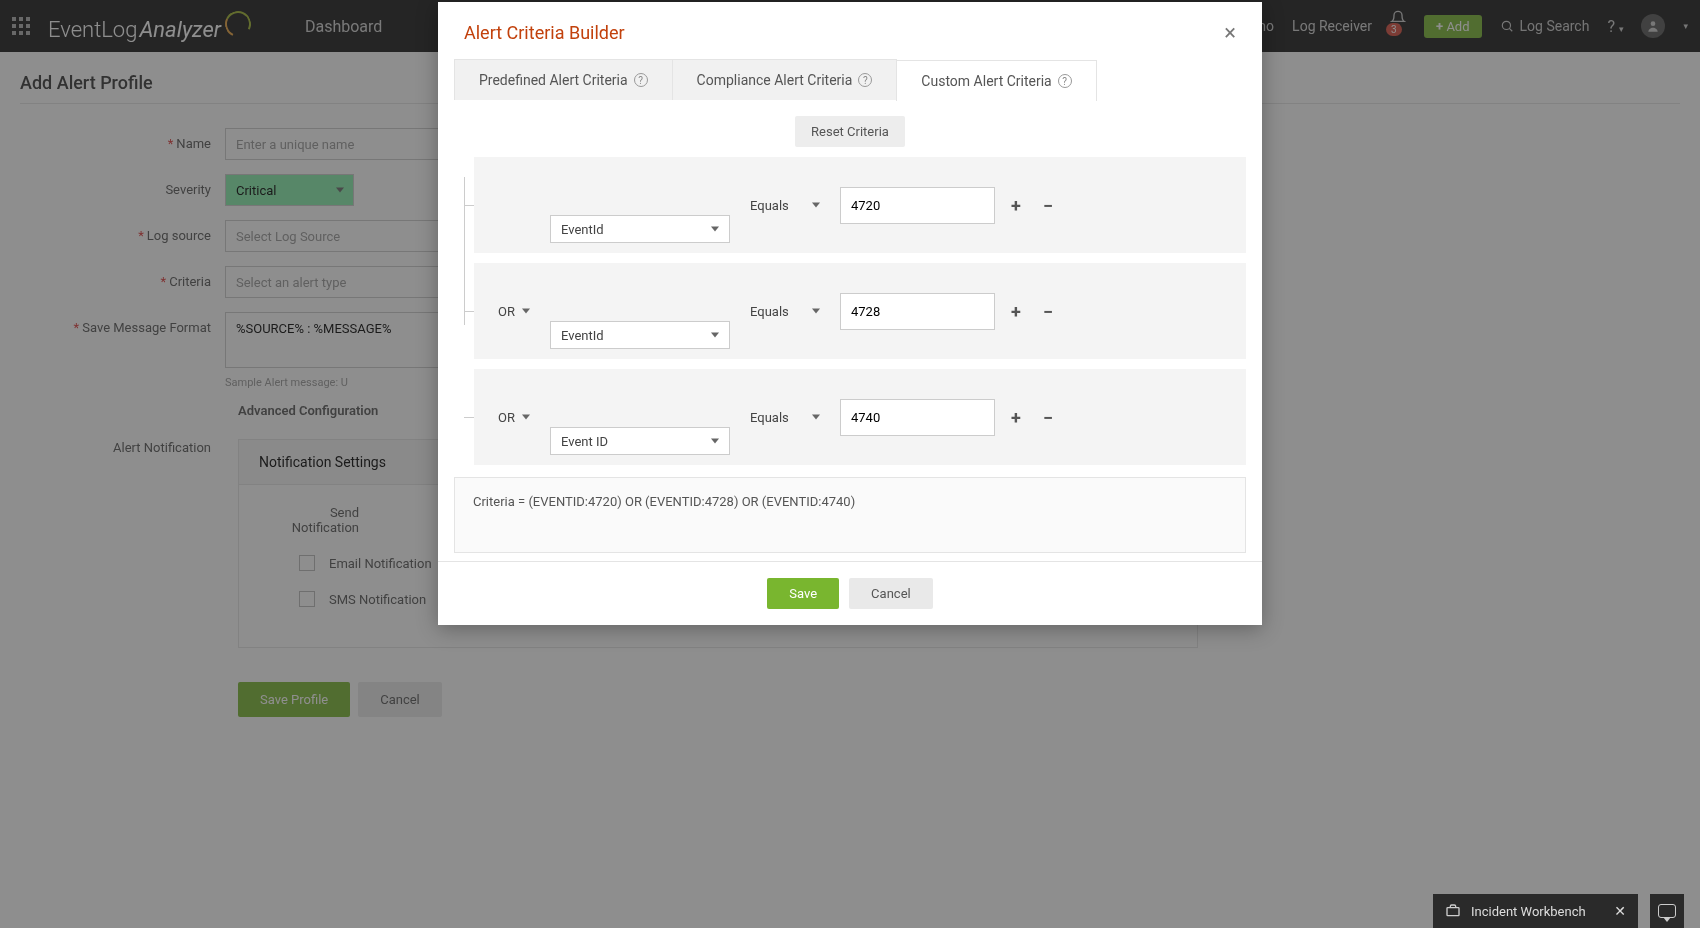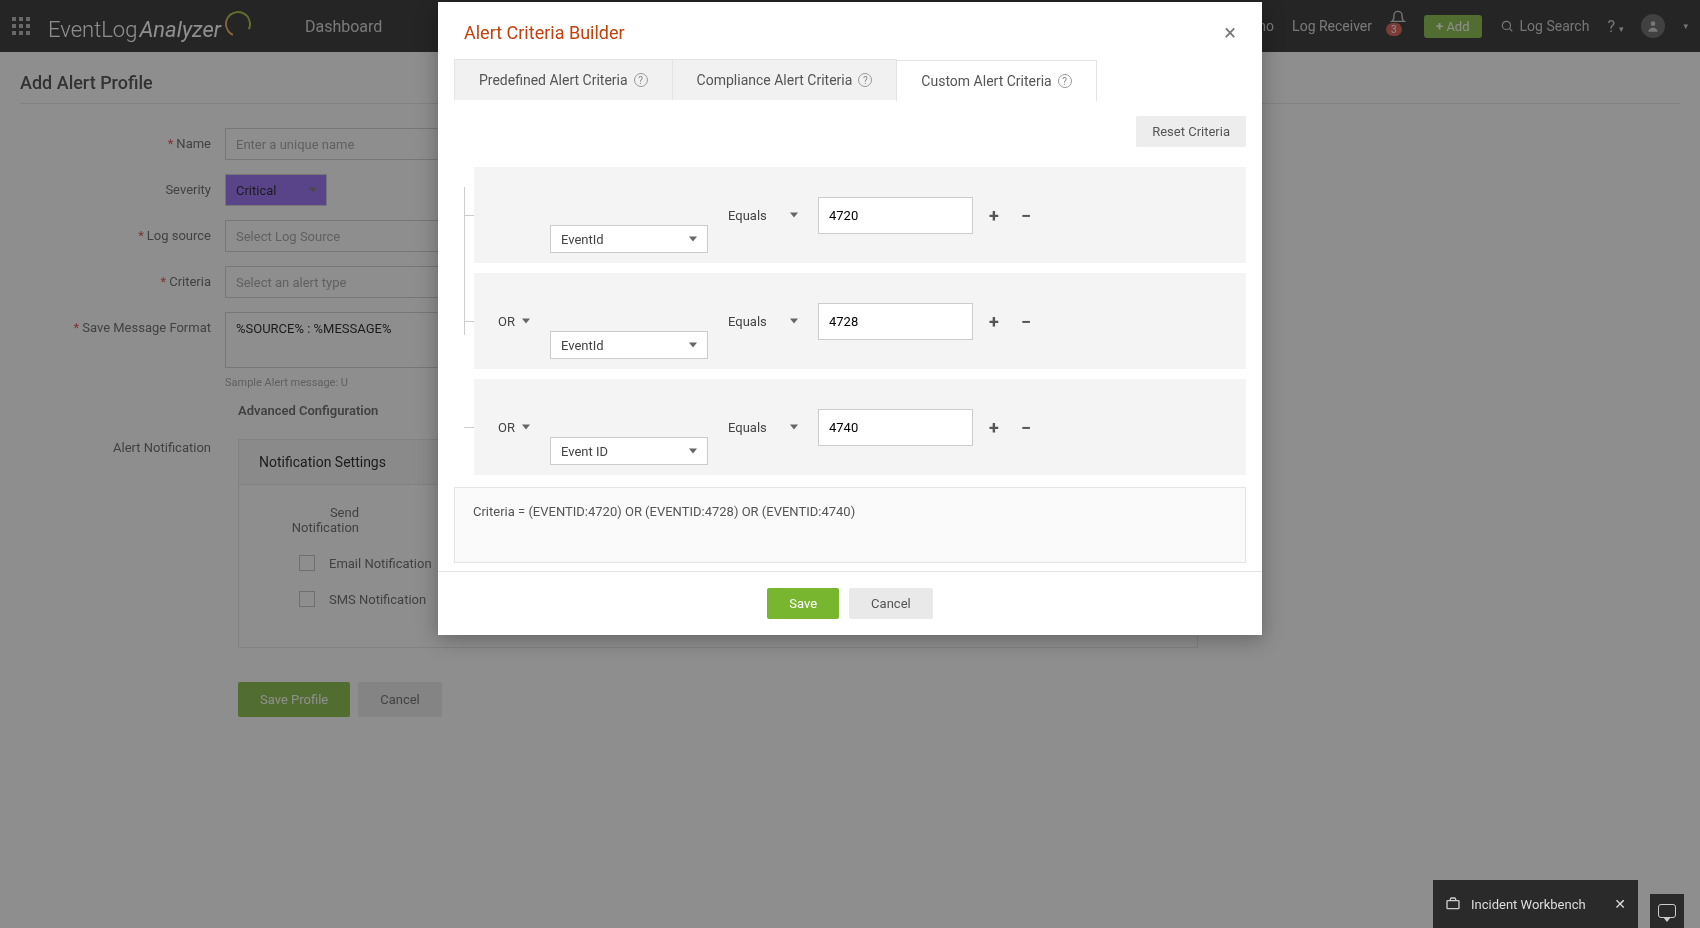--- a/index.html
+++ b/index.html
@@ -26,21 +26,21 @@
   .page-title { font-size: 18px; font-weight: 500; margin-bottom: 10px; color: #333; }
   .hr { border-bottom: 1px solid #e5e5e5; margin-bottom: 24px; }
   .form-row { display: flex; align-items: flex-start; margin-bottom: 14px; }
   .form-label { width: 205px; text-align: right; padding-right: 14px; font-size: 13px; color: #555; padding-top: 8px; }
   .req { color: #d33; margin-right: 3px; }
   .form-input { width: 360px; height: 32px; border: 1px solid #ccc; padding: 0 10px; font-size: 13px; color: #15803d; }
   .form-input::placeholder { color: #999; }
   .textarea { width: 740px; height: 56px; border: 1px solid #ccc; padding: 8px 10px; font-size: 13px; resize: none; }
   .select-wrap { position: relative; display: inline-block; }
   .select-wrap::after { content: ""; position: absolute; right: 10px; top: 50%; transform: translateY(-50%); border-left: 4px solid transparent; border-right: 4px solid transparent; border-top: 5px solid #666; pointer-events: none; }
-  .select-like { width: 102px; height: 32px; border: 1px solid #ccc; padding: 0 10px; font-size: 13px; background: #8b5cf6; display: flex; align-items: center; }
+  .select-like { width: 129px; height: 32px; border: 1px solid #ccc; padding: 0 10px; font-size: 13px; background: #86efac; display: flex; align-items: center; }
   .hint { font-size: 11px; color: #999; margin-top: 4px; }
   .section-heading { font-size: 13px; font-weight: 600; color: #555; margin: 10px 0 14px 218px; }
   .notif-box { margin-left: 218px; width: 960px; border: 1px solid #e5e5e5; }
   .notif-tab { padding: 14px 20px; font-size: 14px; background: #f5f5f5; border-bottom: 1px solid #e5e5e5; }
   .notif-body { padding: 20px 30px; }
   .notif-row { display: flex; align-items: center; gap: 14px; margin-bottom: 20px; font-size: 13px; color: #555; }
   .chk { width: 16px; height: 16px; border: 1px solid #bbb; background: #fff; }
   .notif-label { width: 90px; text-align: right; }
   .page-actions { margin-left: 218px; margin-top: 34px; display: flex; gap: 8px; }
   .btn-green { background: #79b62f; color: #fff; padding: 10px 22px; font-size: 13px; border: none; cursor: pointer; border-radius: 2px; }
@@ -53,37 +53,37 @@
   .modal { width: 824px; background: #fff; margin-top: 2px; box-shadow: 0 4px 20px rgba(0,0,0,0.3); }
   .modal-header { padding: 18px 26px 14px; display: flex; align-items: center; justify-content: space-between; }
   .modal-title { font-size: 18px; font-weight: 400; color: #c2410c; }
   .close-x { font-size: 22px; color: #777; cursor: pointer; }
   .tabs { display: flex; border-bottom: 1px solid #e4e4e4; padding: 0 15px; background: #fff; }
   .tab { padding: 12px 24px; font-size: 14px; color: #555; background: #f1f1f1; border: 1px solid #e4e4e4; border-bottom: none; cursor: pointer; display: flex; align-items: center; gap: 6px; margin-left: -1px; }
   .tab.active { background: #fff; position: relative; top: 1px; }
   .tab:first-child { margin-left: 0; }
   .help-circle { width: 14px; height: 14px; border: 1px solid #999; border-radius: 50%; font-size: 10px; display: flex; align-items: center; justify-content: center; color: #888; }
   .modal-body { padding: 16px 16px 8px; }
-  .reset-row { display: flex; justify-content: flex-end; margin-bottom: 20px; }
+  .reset-row { display: flex; justify-content: center; margin-bottom: 10px; }
   .btn-reset { background: #ededed; color: #555; padding: 8px 16px; font-size: 13px; border: none; cursor: pointer; border-radius: 2px; }
   .criteria-block { position: relative; padding-left: 20px; }
   .tree-line-v { position: absolute; left: 10px; top: 20px; bottom: 140px; border-left: 1px solid #ccc; }
   .crit-row { background: #f4f4f4; padding: 10px 14px; margin-bottom: 10px; display: flex; align-items: center; gap: 10px; position: relative; }
   .crit-row::before { content: ""; position: absolute; left: -10px; top: 50%; width: 10px; border-top: 1px solid #ccc; }
   .mini-select { height: 28px; border: 1px solid #ccc; background: #fff; padding: 0 28px 0 10px; font-size: 13px; color: #444; display: flex; align-items: center; position: relative; }
   .mini-select::after { content: ""; position: absolute; right: 10px; top: 50%; transform: translateY(-50%); border-left: 4px solid transparent; border-right: 4px solid transparent; border-top: 5px solid #666; }
-  .w-field { width: 158px; margin-top: 48px; }
+  .w-field { width: 180px; margin-top: 48px; }
   .w-cond { width: 90px; border: none; background: transparent; }
   .val-input { height: 37px; width: 155px; border: 1px solid #ccc; padding: 0 10px; font-size: 13px; }
   .row-btn { width: 22px; text-align: center; font-size: 18px; color: #555; cursor: pointer; font-weight: bold; user-select: none; }
   .criteria-summary { margin-top: 12px; border: 1px solid #e4e4e4; background: #fafafa; padding: 16px 18px; font-size: 13px; color: #555; height: 76px; }
   .modal-footer { border-top: 1px solid #e4e4e4; padding: 16px 0; display: flex; justify-content: center; gap: 10px; }
 
   
-  .incident-bar { position: absolute; right: 62px; bottom: 0; width: 205px; height: 48px; background: #2a2a2a; color: #ddd; display: flex; align-items: center; padding: 0 12px; font-size: 13px; gap: 10px; }
+  .incident-bar { position: absolute; right: 62px; bottom: 0; width: 205px; height: 34px; background: #2a2a2a; color: #ddd; display: flex; align-items: center; padding: 0 12px; font-size: 13px; gap: 10px; }
   .incident-close { margin-left: auto; cursor: pointer; font-size: 14px;}
   .chat-btn { position: absolute; right: 16px; bottom: 0; width: 34px; height: 34px; background: #2a2a2a; display: flex; align-items: center; justify-content: center; cursor: pointer; }
   .chat-icon { width: 18px; height: 14px; border: 1.5px solid #ccc; border-radius: 3px; position: relative; }
   .chat-icon::after { content:""; position:absolute; bottom:-5px; left:4px; border-left:4px solid transparent; border-right:4px solid transparent; border-top:5px solid #ccc; }
 
   svg { display: block; }
 </style>
 </head>
 <body>
 

